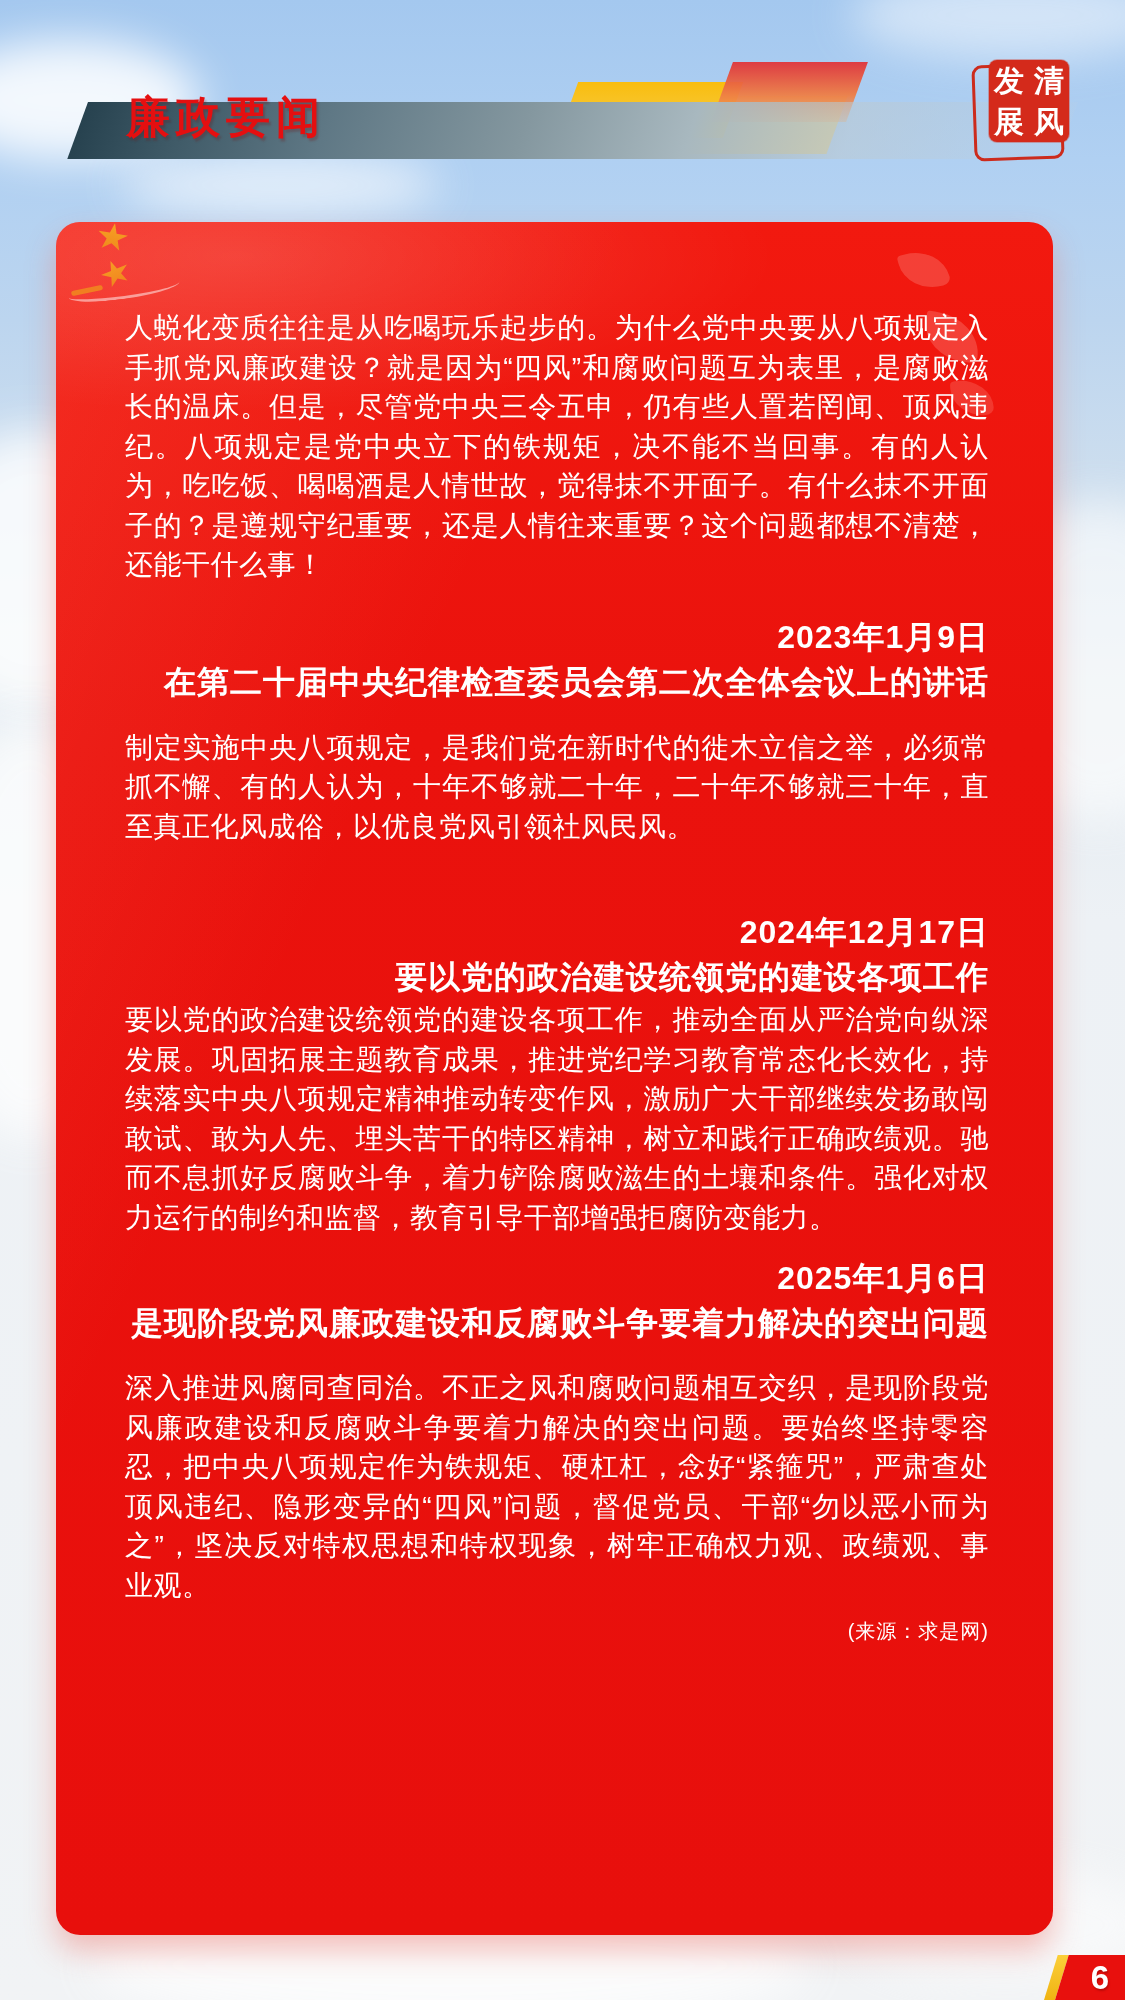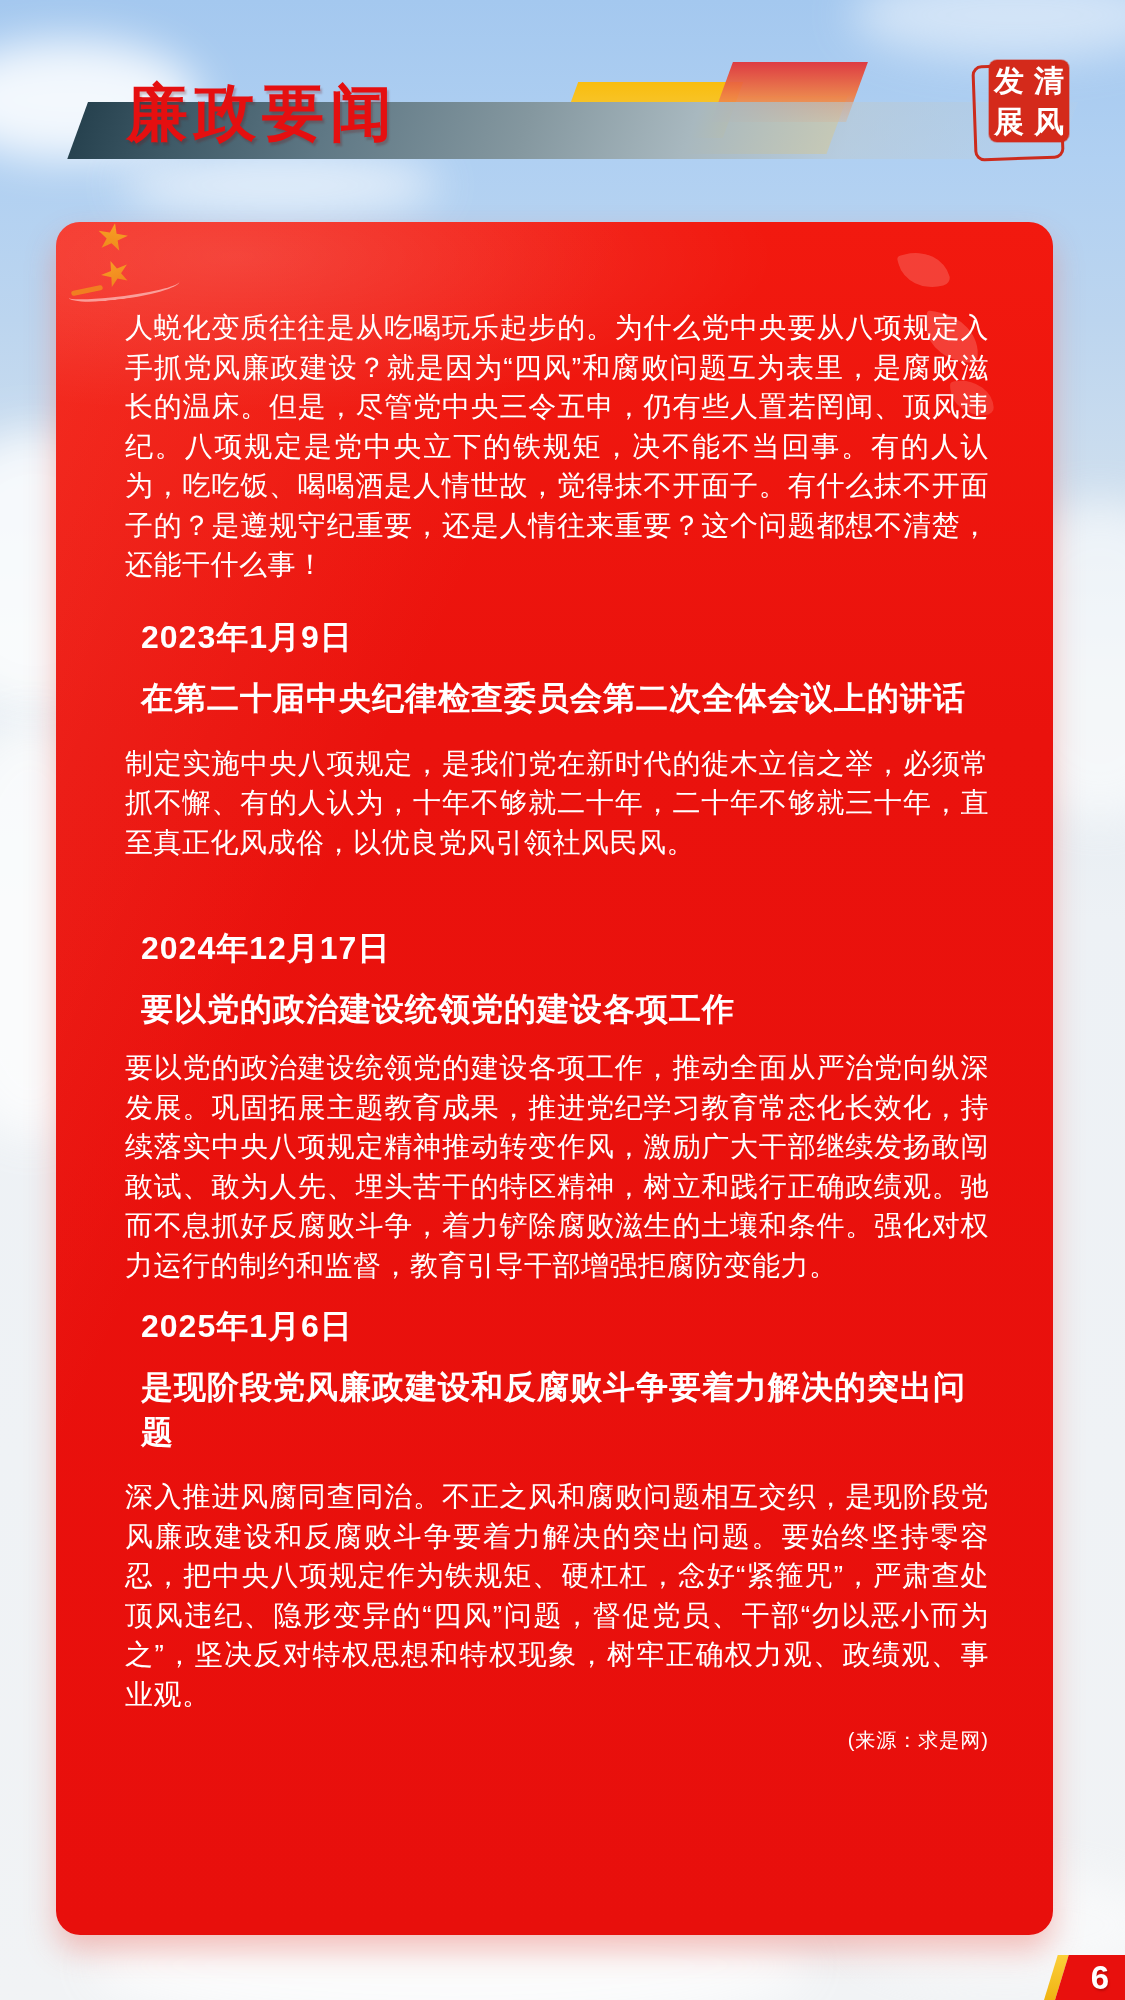--- a/index.html
+++ b/index.html
@@ -24,22 +24,22 @@
   .acc-y1{left:568px;top:82px;width:165px;height:56px;background:linear-gradient(180deg,#f9bd0e,#f6ce4f);z-index:1;}
   .acc-y2{left:612px;top:96px;width:225px;height:58px;background:rgba(247,201,74,.55);z-index:1;}
   .acc-r1{left:722px;top:62px;width:135px;height:60px;z-index:1;opacity:.95;
     background:linear-gradient(180deg,#e0343a 0%,#ee7e45 55%,rgba(243,166,96,.5) 100%);}
   .banner{
     position:absolute;left:88px;top:102px;width:990px;height:57px;z-index:2;
     transform:skewX(-20deg);transform-origin:top left;
     background:linear-gradient(90deg,#27424f 0%,#3f5a67 10%,#5f7885 25%,#84979f 45%,#a8b8bf 62%,rgba(188,201,208,.55) 78%,rgba(200,212,218,.1) 100%);
   }
   .hdr-title{
-    position:absolute;left:126px;top:76px;z-index:3;
-    font-family:"Liberation Serif",serif;font-weight:900;font-size:62px;line-height:1.2;
+    position:absolute;left:126px;top:92px;z-index:3;
+    font-family:"Liberation Serif",serif;font-weight:900;font-size:44px;line-height:1.2;
     color:#e50f10;letter-spacing:6px;text-shadow:2px 3px 2px rgba(110,20,20,.25);
   }
   .seal{position:absolute;left:973px;top:60px;width:96px;height:100px;z-index:3;}
   .seal-frame{position:absolute;left:0;top:4px;width:84px;height:90px;border:3px solid #cc2b1c;border-radius:10px;transform:rotate(-2deg);}
   .seal-body{
     position:absolute;right:0;top:0;width:80px;height:82px;background:#d42a1b;border-radius:8px;
     display:grid;grid-template-columns:1fr 1fr;place-items:center;
     color:#fff;font-family:"Liberation Serif",serif;font-weight:700;font-size:30px;line-height:1;
     box-shadow:0 0 0 1px rgba(210,42,27,.35);
   }
@@ -64,21 +64,21 @@
   .swoosh{position:absolute;left:12px;top:58px;width:112px;height:16px;
     border-bottom:3px solid rgba(255,255,255,.5);border-radius:0 0 100% 60%;transform:rotate(-6deg);}
   .swoosh-dash{position:absolute;left:15px;top:66px;width:32px;height:5px;background:#f08a1f;border-radius:3px;transform:rotate(-12deg);opacity:.85;}
   .bird{position:absolute;background:rgba(253,150,140,.32);}
   .bird1{left:845px;top:28px;width:46px;height:40px;border-radius:10% 90% 20% 90%;transform:rotate(-15deg);}
   .bird2{left:868px;top:92px;width:56px;height:46px;border-radius:5% 95% 15% 85%;transform:rotate(8deg);}
   .bird3{left:895px;top:158px;width:42px;height:36px;border-radius:12% 88% 22% 88%;transform:rotate(-4deg);opacity:.8;}
 
   .content{position:relative;padding:86px 64px 0 69px;z-index:1;}
   .p{margin:0;color:#fff;font-size:28px;line-height:39.5px;text-align:justify;letter-spacing:.5px;}
-  .h{margin:16px;color:#fff;font-size:32px;line-height:45px;font-weight:700;text-align:left;letter-spacing:1px;}
+  .h{margin:0;color:#fff;font-size:32px;line-height:45px;font-weight:700;text-align:right;letter-spacing:1px;}
   .m-h1{margin-top:30px;}
   .m-p2{margin-top:23px;}
   .m-h2{margin-top:64px;}
   .m-p3{}
   .m-h3{margin-top:19px;}
   .m-p4{margin-top:22px;}
   .source{margin:6px 0 0 0;color:#fff;font-size:20px;line-height:40px;text-align:right;letter-spacing:1px;}
 
   
   .badge{position:absolute;right:0;bottom:0;width:95px;height:45px;z-index:3;}

